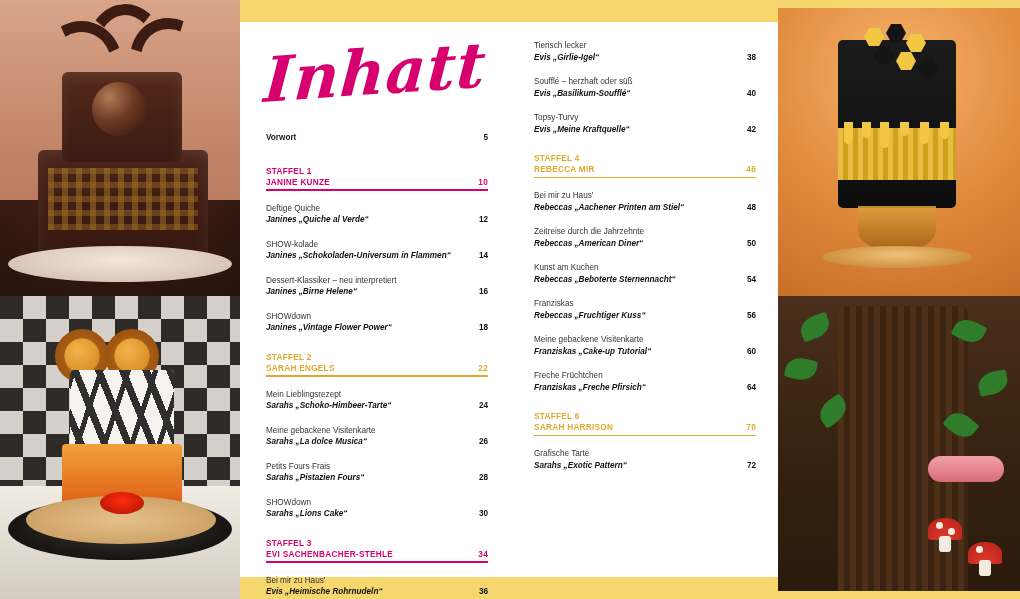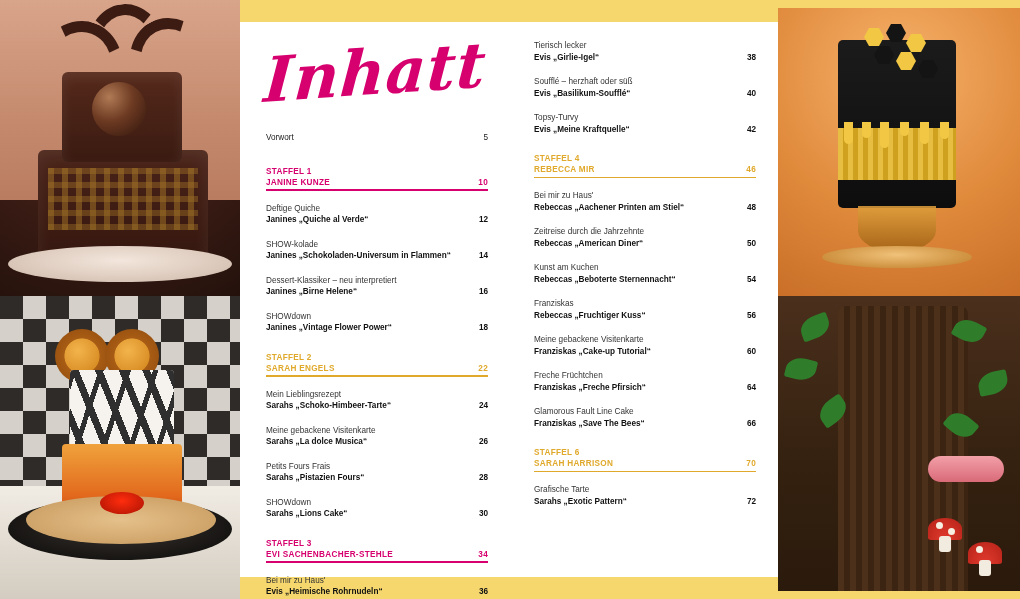--- a/index.html
+++ b/index.html
@@ -273,36 +273,38 @@
     line-height: 11.5px;
     color: #1a1a1a;
   }
   .entry .sub {
     font-weight: 400;
     color: #333;
   }
   .entry .name {
     font-weight: 700;
     color: #111;
+    font-style: italic;
   }
   .entry .pg {
     position: absolute;
     right: 0;
     bottom: 0;
     font-weight: 700;
     font-size: 8.2px;
     color: #111;
   }
 
   .vorwort {
     position: relative;
     font-size: 8.2px;
     line-height: 11.5px;
     color: #1a1a1a;
     margin-bottom: 22px;
+    font-weight: bold;
   }
   .vorwort .pg { position: absolute; right: 0; top: 0; }
 
   .staffel {
     position: relative;
     margin-top: 4px;
     margin-bottom: 12px;
     padding-bottom: 3px;
     font-size: 8.2px;
     line-height: 11px;
@@ -527,25 +529,20 @@
       <div class="entry">
         <span class="sub">Meine gebackene Visitenkarte</span><br>
         <span class="name">Franziskas „Cake-up Tutorial“</span>
         <span class="pg">60</span>
       </div>
       <div class="entry">
         <span class="sub">Freche Früchtchen</span><br>
         <span class="name">Franziskas „Freche Pfirsich“</span>
         <span class="pg">64</span>
       </div>
-      <div class="entry">
-        <span class="sub">Glamorous Fault Line Cake</span><br>
-        <span class="name">Franziskas „Save The Bees“</span>
-        <span class="pg">66</span>
-      </div>
 
       <div class="staffel" style="margin-top:18px">
         <span class="s-label gold">STAFFEL 6</span>
         <span class="s-name gold">SARAH HARRISON</span>
         <span class="pg gold">70</span>
         <span class="line gold-line"></span>
       </div>
       <div class="entry">
         <span class="sub">Grafische Tarte</span><br>
         <span class="name">Sarahs „Exotic Pattern“</span>

